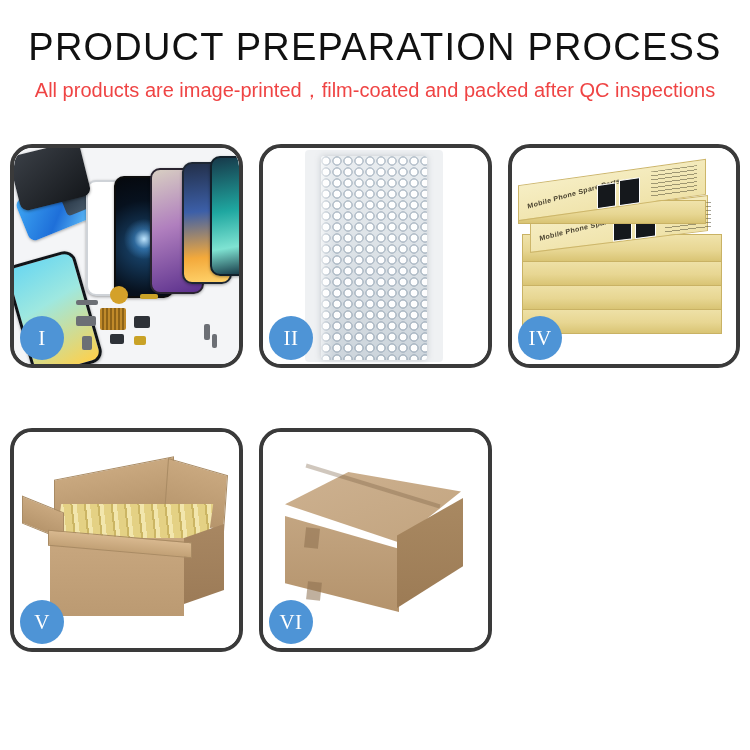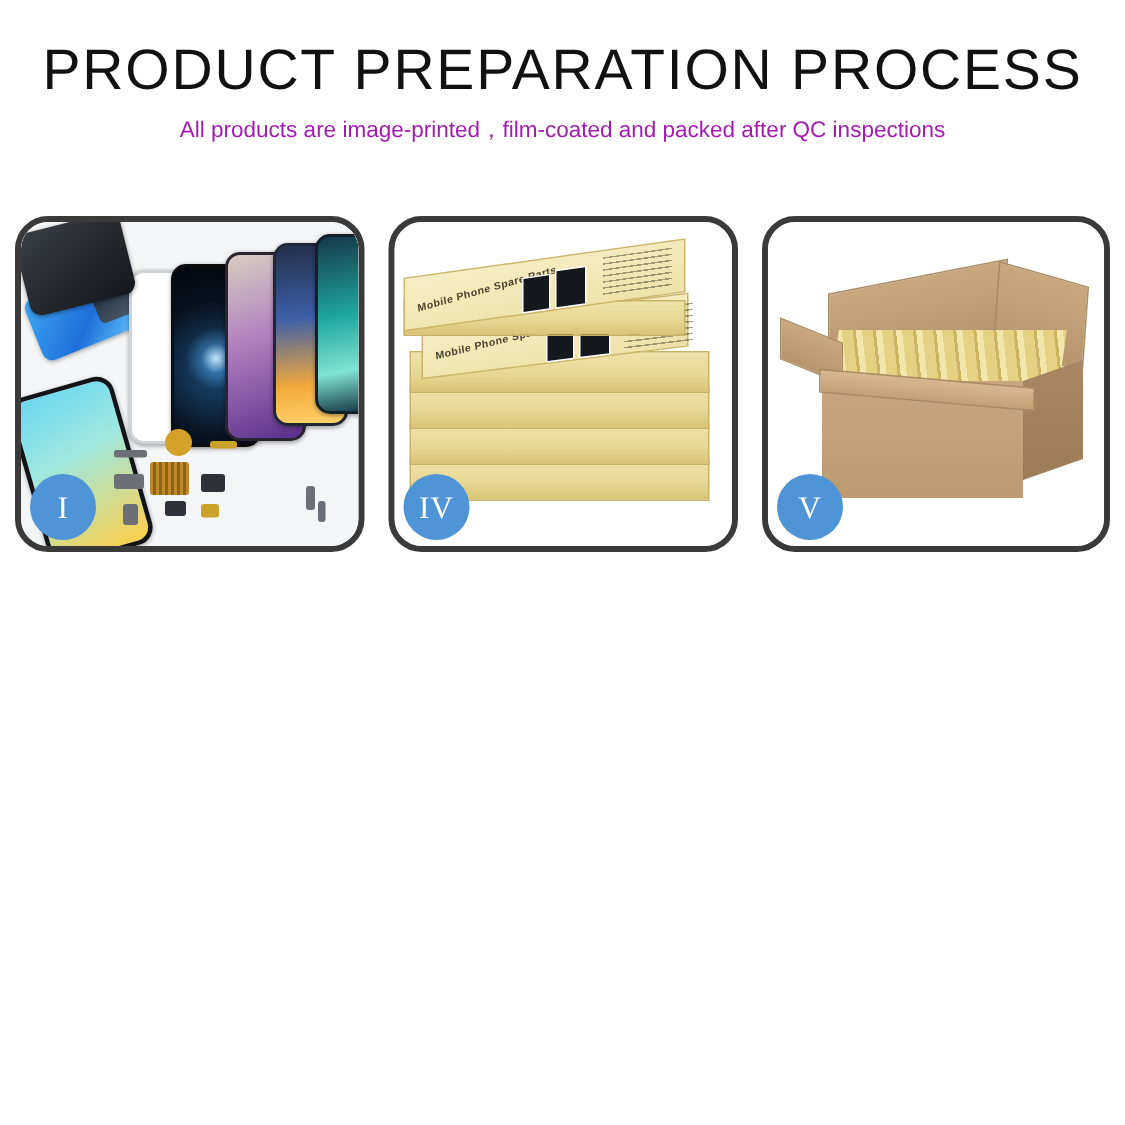--- a/index.html
+++ b/index.html
@@ -26,22 +26,22 @@
     font-size: 38px;
     letter-spacing: 1.2px;
     font-weight: 400;
     color: #111111;
     line-height: 1.05;
     white-space: nowrap;
   }
   .subtitle {
     margin-top: 9px;
     font-family: "Liberation Sans", sans-serif;
-    font-size: 15px;
-    color: #a21caf;
+    font-size: 20px;
+    color: #ef4444;
     font-weight: 400;
     white-space: nowrap;
   }
 
   
   .grid {
     position: absolute;
     left: 10px;
     top: 144px;
     width: 730px;
@@ -346,20 +346,27 @@
       <div class="part dark" style="left:120px; top:168px; width:16px; height:12px;"></div>
       <div class="part dark" style="left:96px;  top:186px; width:14px; height:10px;"></div>
       <div class="part" style="left:68px;  top:188px; width:10px; height:14px;"></div>
       <div class="part gold" style="left:120px; top:188px; width:12px; height:9px;"></div>
       <div class="part" style="left:190px; top:176px; width:6px;  height:16px;"></div>
       <div class="part" style="left:198px; top:186px; width:5px;  height:14px;"></div>
     </div>
     <div class="badge">I</div>
   </div>
 
+  <div class="panel">
+    <div class="panel-inner p2">
+      <div class="sheet-edge"></div>
+      <div class="bubble-sheet"></div>
+    </div>
+    <div class="badge">II</div>
+  </div>
 
 
   <div class="panel">
     <div class="panel-inner p4">
       <div class="stack">
 
         <div class="kbox" style="left:6px;  top:140px; width:198px; height:26px;"></div>
         <div class="kbox" style="left:6px;  top:116px; width:198px; height:26px;"></div>
         <div class="kbox" style="left:6px;  top:92px;  width:198px; height:26px;"></div>
         <div class="kbox" style="left:6px;  top:68px;  width:198px; height:26px;"></div>
@@ -390,14 +397,25 @@
       <div class="c5-flap c5-flap-right"></div>
       <div class="c5-contents"></div>
       <div class="c5-flap c5-flap-left"></div>
       <div class="c5-side"></div>
       <div class="c5-body"></div>
       <div class="c5-flap c5-flap-front"></div>
     </div>
     <div class="badge">V</div>
   </div>
 
+  <div class="panel">
+    <div class="panel-inner p6">
+      <div class="c6-top"></div>
+      <div class="c6-left"></div>
+      <div class="c6-right"></div>
+      <div class="c6-seam"></div>
+      <div class="c6-tape" style="left:42px; top:96px; width:14px; height:20px; transform:rotate(6deg);"></div>
+      <div class="c6-tape" style="left:44px; top:150px; width:14px; height:18px; transform:rotate(6deg);"></div>
+    </div>
+    <div class="badge">VI</div>
+  </div>
 
 </div>
 
 </body></html>

